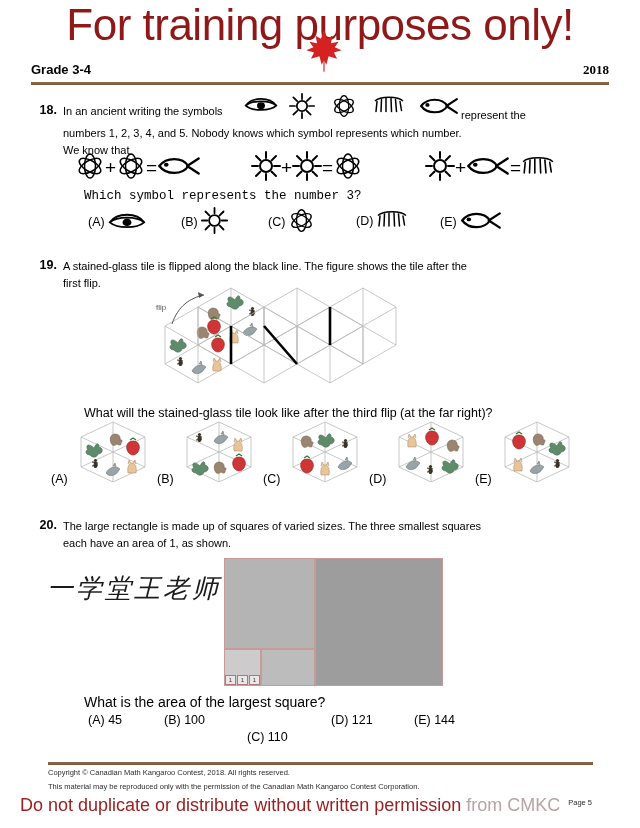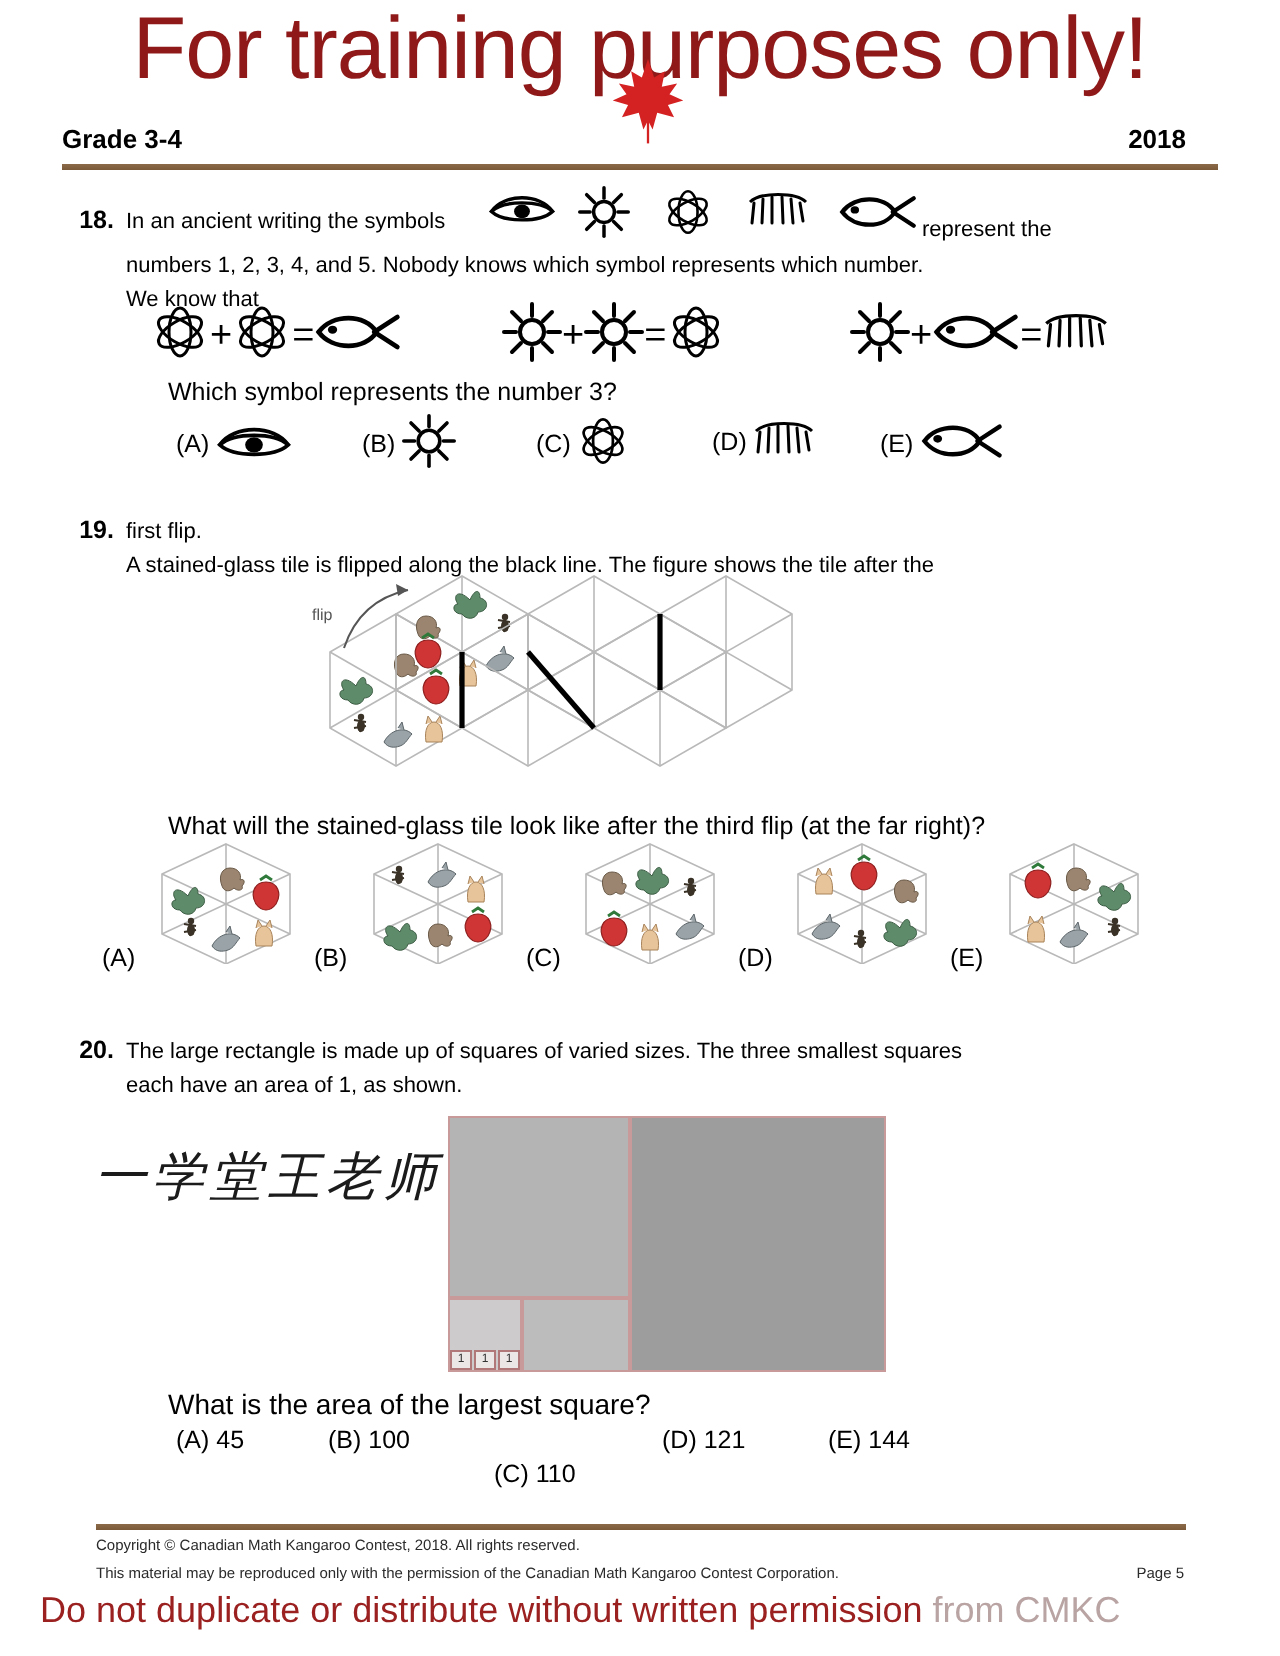--- a/index.html
+++ b/index.html
@@ -27,21 +27,21 @@
   }
 
   
   .hdr{
     position:absolute; left:31px; top:62px; width:578px; height:22px;text-align:right;
   }
   .hdr .grade{
     position:absolute; left:0; top:0; font-size:13px; font-weight:bold;
   }
   .hdr .year{
-    position:absolute; right:16px; top:0; font-size:13px; font-weight:bold;
+    position:absolute; right:0; top:0; font-size:13px; font-weight:bold;font-family:Liberation Serif, serif;
   }
   .hdr .rule{
     position:absolute; left:0; top:20px; width:578px; height:3px;
     background:linear-gradient(to bottom,#8a6a48,#7a5a38);
   }
 
   
   .q{position:absolute;}
   .qnum{
     position:absolute; left:0; top:0; width:26px;
@@ -267,21 +267,21 @@
               <line x1="26" y1="7" x2="26" y2="33"></line>
                 <line x1="36" y1="7" x2="37" y2="33"></line>
               <line x1="45" y1="9" x2="47" y2="33"></line>
                 <line x1="54" y1="13" x2="57" y2="31"></line>
               </g>
             </svg>
         </span>
       </div>
     </div>
 
-    <div style="position:absolute; left:53px; top:86px; font-size:12.5px;">Which symbol represents the number 3?</div>
+    <div style="position:absolute; left:53px; top:86px; font-size:12.5px;font-family:Liberation Mono, monospace;">Which symbol represents the number 3?</div>
 
     <div class="optrow" style="left:57px; top:104px; width:520px; height:26px;">
       <div class="opt" style="left:0; top:4px;">
         <span class="lbl">(A)</span><span class="sym">
           <svg width="38" height="19" viewBox="0 0 60 30">
             <path d="M3 18 C14 2 46 2 57 18" fill="none" stroke="#000" stroke-width="3"></path>
             <path d="M3 18 C14 28 46 28 57 18 C46 8 14 8 3 18 Z" fill="#fff" stroke="#000" stroke-width="3"></path>
             <ellipse cx="30" cy="18" rx="7" ry="6" fill="#000"></ellipse>
             </svg>
         </span>
@@ -337,22 +337,22 @@
             <path d="M52 19 L72 6 M52 19 L72 32" fill="none" stroke="#000" stroke-width="4" stroke-linecap="round"></path>
             </svg>
         </span>
       </div>
     </div>
   </div>
 
   <div class="q" style="left:31px; top:258px; width:578px;">
     <div class="qnum">19.</div>
     <div class="qbody">
+      <div>A stained-glass tile is flipped along the black line. The figure shows the tile after the</div>
       <div>first flip.</div>
-      <div>A stained-glass tile is flipped along the black line. The figure shows the tile after the</div>
     </div>
 
     <svg style="position:absolute; left:125px; top:28px;" width="290" height="118" viewBox="0 0 290 118">
       <defs>
         <g id="leafG">
             <path d="M0 4 C-6 -2 -9 2 -6 6 C-9 6 -9 11 -4 11 C-2 14 3 14 4 10 C9 10 10 4 5 3 C5 -2 2 -1 0 4 Z" fill="#5e8c6a" stroke="#3c5c44" stroke-width="0.5"></path>
           </g>
         <g id="squirrelG">
             <path d="M-3 9 C-5 4 -3 0 1 0 C5 0 7 3 6 6 C8 5 9 7 7 9 C8 11 5 12 3 10 C1 12 -2 12 -3 9 Z" fill="#9b8570" stroke="#6a5a48" stroke-width="0.5"></path>
           </g>
@@ -571,16 +571,16 @@
       <span>(E)</span>
       <span>144</span>
     </div>
   </div>
 
   <div class="wm-cn">一学堂王老师</div>
 
   <div class="foot-rule"></div>
   <div class="foot-line" style="top:768px;">Copyright © Canadian Math Kangaroo Contest, 2018. All rights reserved.</div>
   <div class="foot-line" style="top:782px;">This material may be reproduced only with the permission of the Canadian Math Kangaroo Contest Corporation.</div>
-  <div class="foot-page" style="top:782px;">Page 5</div>
+  <div class="foot-page" style="top:798px;">Page 5</div>
   <div class="dup"><span>Do not duplicate or distribute without written permission </span><span class="faded">from CMKC</span></div>
 
 </div>
 
 </body></html>

